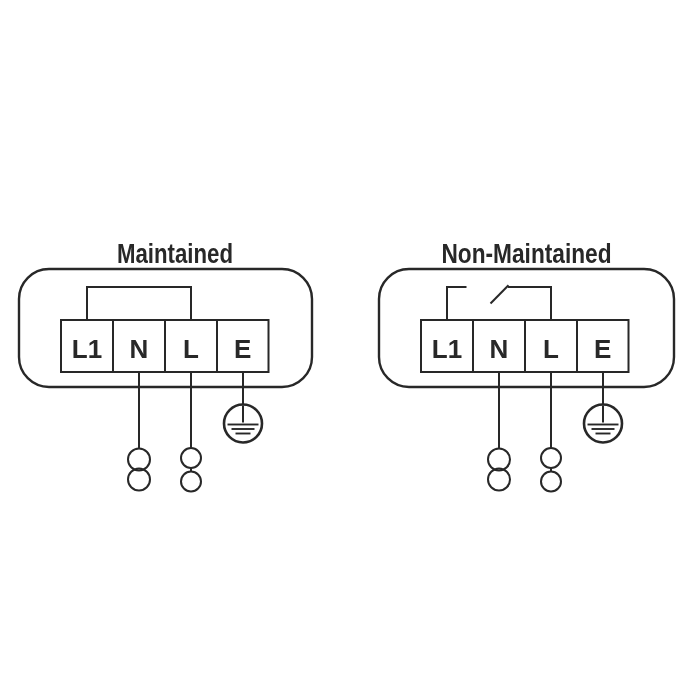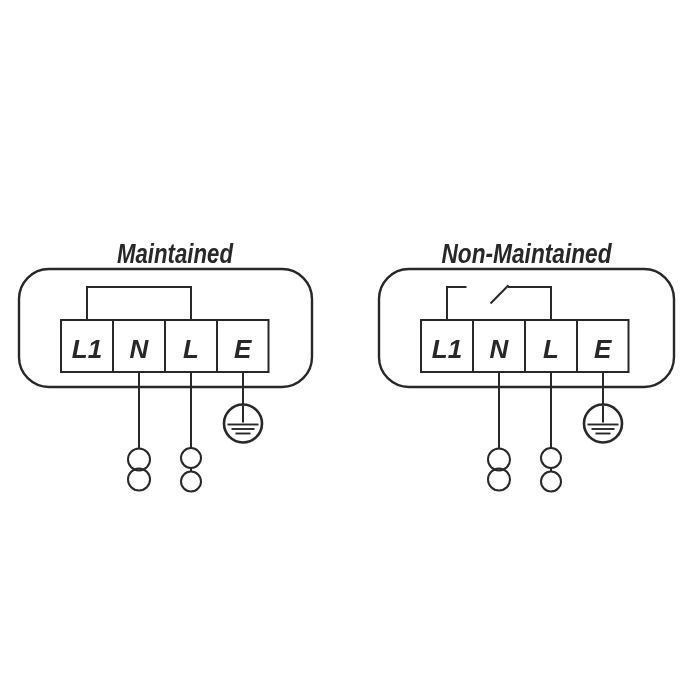--- a/index.html
+++ b/index.html
@@ -7,21 +7,20 @@
     padding: 0;
     background: #ffffff;
   }
   .canvas {
     position: relative;
     width: 700px;
     height: 700px;
     background: var(--bg, #ffffff);
     overflow: hidden;
     font-family: "Liberation Sans", sans-serif;
-    font-style: italic;
   }
   svg { display: block; }
 
   .title {
     font-family: "Liberation Sans", sans-serif;
     font-weight: bold;
     font-size: 27px;
     fill: var(--line, #282828);
   }
   .tlabel {

